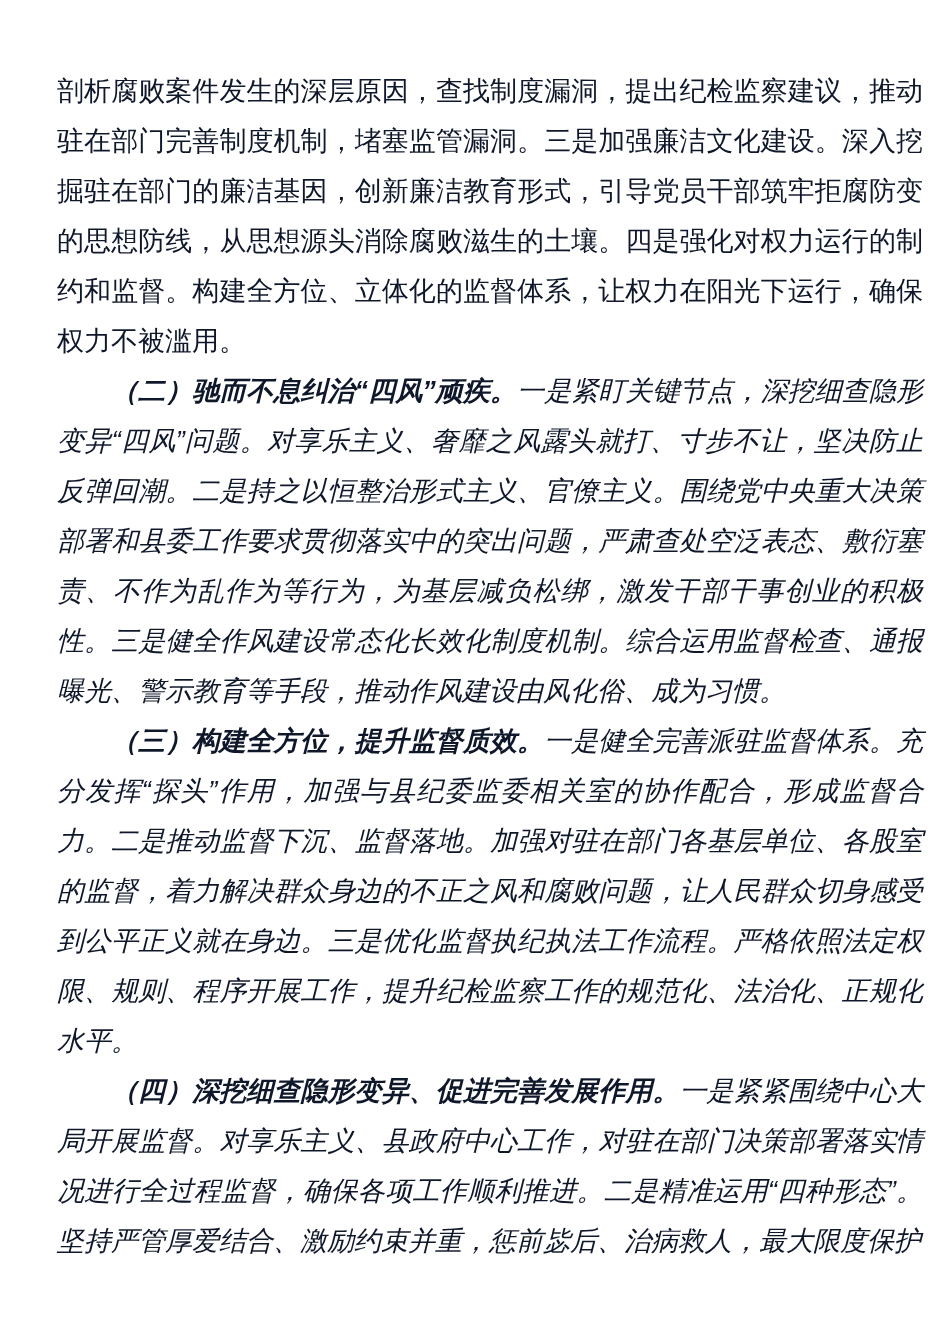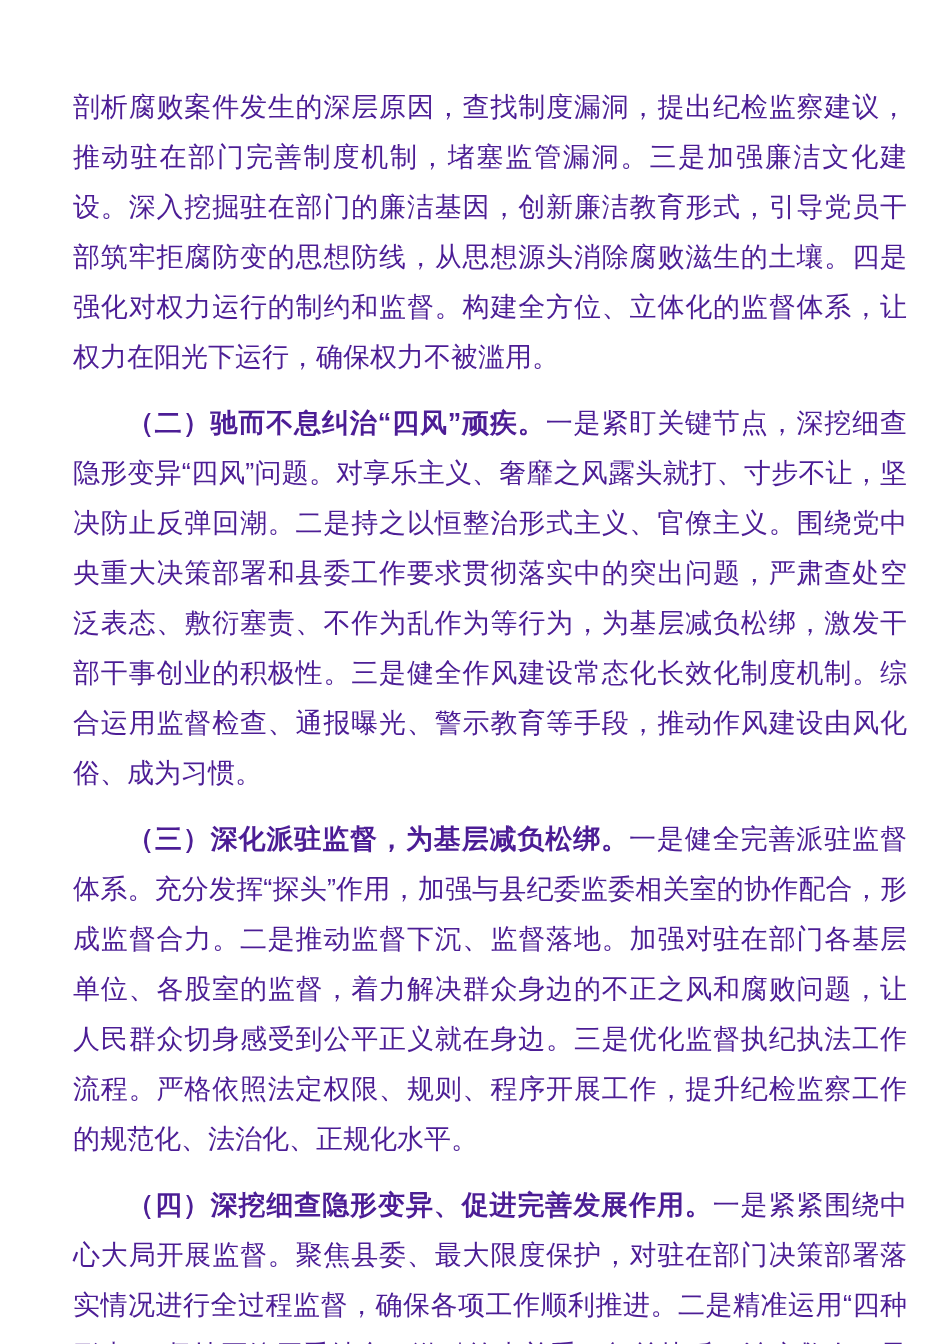--- a/index.html
+++ b/index.html
@@ -14,32 +14,33 @@
     background: #ffffff;
     padding: 66px 27px 0 57px;
     overflow: hidden;
     font-family: "Liberation Sans", "DejaVu Sans", sans-serif;
     color: #000000;
   }
   .doc-body {
     width: 866px;
   }
   p.para {
-    margin: 16px;
+    margin: 0;
     padding: 0;
     font-size: 27px;
     line-height: 50px;
     text-align: justify;
     text-justify: inter-ideograph;
     word-break: normal;
     letter-spacing: 0;
-    color: #4c1d95;
+    color: #0f172a;
   }
   p.para.indented {
     text-indent: 2em;
+    font-style: italic;
   }
   p.para b.heading {
     font-weight: 700;
   }
   p.para span.body-text {
     font-weight: 400;
   }
 </style>
 </head>
 <body>
@@ -49,21 +50,21 @@
 
     <p class="para">
       <span class="body-text">剖析腐败案件发生的深层原因，查找制度漏洞，提出纪检监察建议，推动驻在部门完善制度机制，堵塞监管漏洞。三是加强廉洁文化建设。深入挖掘驻在部门的廉洁基因，创新廉洁教育形式，引导党员干部筑牢拒腐防变的思想防线，从思想源头消除腐败滋生的土壤。四是强化对权力运行的制约和监督。构建全方位、立体化的监督体系，让权力在阳光下运行，确保权力不被滥用。</span>
     </p>
 
     <p class="para indented">
       <b class="heading">（二）驰而不息纠治“四风”顽疾。</b><span class="body-text">一是紧盯关键节点，深挖细查隐形变异“四风”问题。对享乐主义、奢靡之风露头就打、寸步不让，坚决防止反弹回潮。二是持之以恒整治形式主义、官僚主义。围绕党中央重大决策部署和县委工作要求贯彻落实中的突出问题，严肃查处空泛表态、敷衍塞责、不作为乱作为等行为，为基层减负松绑，激发干部干事创业的积极性。三是健全作风建设常态化长效化制度机制。综合运用监督检查、通报曝光、警示教育等手段，推动作风建设由风化俗、成为习惯。</span>
     </p>
 
     <p class="para indented">
-      <b class="heading">（三）深化派驻监督，为基层减负松绑。</b><span class="body-text">一是健全完善派驻监督体系。充分发挥“探头”作用，加强与县纪委监委相关室的协作配合，形成监督合力。二是推动监督下沉、监督落地。加强对驻在部门各基层单位、各股室的监督，着力解决群众身边的不正之风和腐败问题，让人民群众切身感受到公平正义就在身边。三是优化监督执纪执法工作流程。严格依照法定权限、规则、程序开展工作，提升纪检监察工作的规范化、法治化、正规化水平。</span>
+      <b class="heading">（三）构建全方位，提升监督质效。</b><span class="body-text">一是健全完善派驻监督体系。充分发挥“探头”作用，加强与县纪委监委相关室的协作配合，形成监督合力。二是推动监督下沉、监督落地。加强对驻在部门各基层单位、各股室的监督，着力解决群众身边的不正之风和腐败问题，让人民群众切身感受到公平正义就在身边。三是优化监督执纪执法工作流程。严格依照法定权限、规则、程序开展工作，提升纪检监察工作的规范化、法治化、正规化水平。</span>
     </p>
 
     <p class="para indented">
-      <b class="heading">（四）深挖细查隐形变异、促进完善发展作用。</b><span class="body-text">一是紧紧围绕中心大局开展监督。聚焦县委、最大限度保护，对驻在部门决策部署落实情况进行全过程监督，确保各项工作顺利推进。二是精准运用“四种形态”。坚持严管厚爱结合、激励约束并重，惩前毖后、治病救人，最大限度保护</span>
+      <b class="heading">（四）深挖细查隐形变异、促进完善发展作用。</b><span class="body-text">一是紧紧围绕中心大局开展监督。对享乐主义、县政府中心工作，对驻在部门决策部署落实情况进行全过程监督，确保各项工作顺利推进。二是精准运用“四种形态”。坚持严管厚爱结合、激励约束并重，惩前毖后、治病救人，最大限度保护</span>
     </p>
 
   </div>
 </div>
 
 </body></html>

